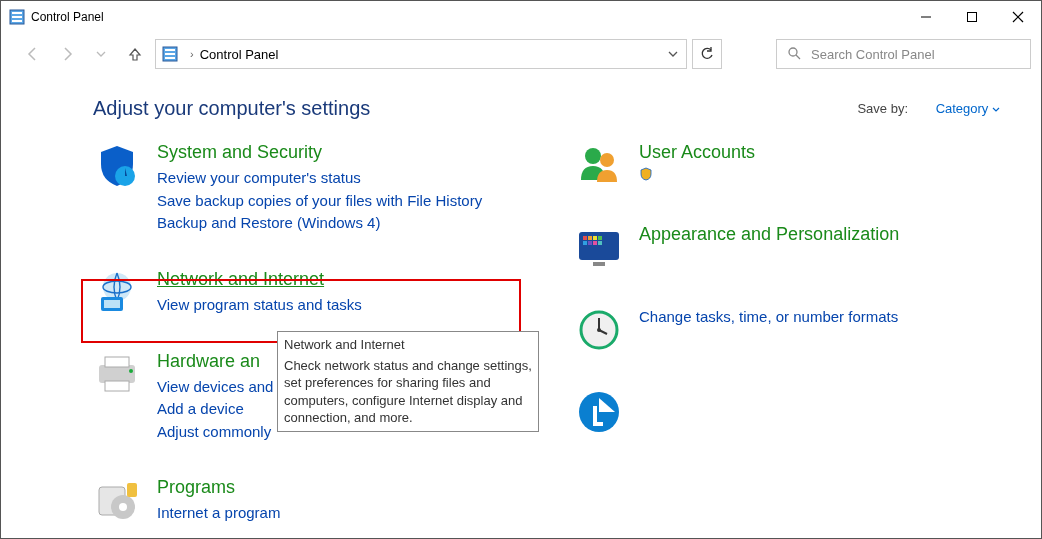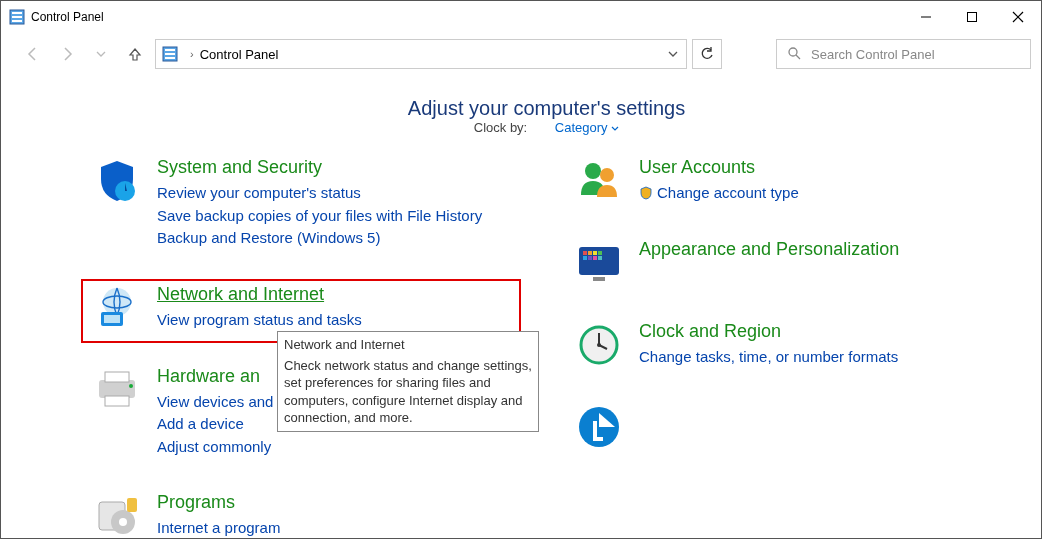--- a/index.html
+++ b/index.html
@@ -16,21 +16,21 @@
     .navbtn { width: 28px; height: 28px; display: flex; align-items: center; justify-content: center; color: #555; }
     .navbtn.disabled { color: #bbb; }
     .addrbox { flex: 1; border: 1px solid #ccc; height: 30px; display: flex; align-items: center; padding-left: 6px; font-size: 13px; position: relative; }
     .addrbox .icon { width: 16px; height: 16px; margin-right: 6px; }
     .addrbox .chev { margin: 0 6px; color: #666; font-size: 11px; }
     .addrbox .drop { margin-left: auto; width: 26px; text-align: center; color: #555; }
     .refresh { width: 30px; height: 30px; border: 1px solid #ccc; display: flex; align-items: center; justify-content: center; margin-left: -1px; }
     .searchbox { width: 255px; height: 30px; border: 1px solid #ccc; display: flex; align-items: center; padding-left: 10px; margin-left: 48px; color: #888; font-size: 13px; }
     .searchbox .sicon { margin-right: 10px; }
     
-    .heading-row { display: flex; padding: 18px 41px 12px 92px; align-items: center; flex-direction: column; }
+    .heading-row { display: flex; padding: 18px 41px 12px 92px; align-items: center; }
     .heading { font-size: 20px; color: #1a3a7a; font-weight: 400; flex: 1; }
     .viewby { font-size: 13px; color: #444; }
     .viewby .val { color: #0066cc; margin-left: 24px;}
     
     .grid { display: flex; padding: 10px 20px 20px 92px; gap: 36px; }
     .col { flex: 1; display: flex; flex-direction: column; gap: 34px; }
     .cat { display: flex; gap: 16px; position: relative; }
     .cat .icon { width: 48px; height: 48px; flex-shrink: 0; }
     .cat .body { flex: 1; min-width: 0; }
     .cat-title { font-size: 18px; color: #1a8a1a; font-weight: 400; margin-bottom: 4px; }
@@ -137,21 +137,21 @@
           <line x1="9" y1="9" x2="13" y2="13" stroke="#888" stroke-width="1.3"></line>
         </svg>
     </span>
     <span>Search Control Panel</span>
   </div>
 </div>
 
 <div class="heading-row">
   <div class="heading">Adjust your computer's settings</div>
   <div class="viewby">
-    <span>Clock by:</span>
+    <span>Save by:</span>
     <span class="val"><span>Category</span> <svg width="8" height="8" style="vertical-align:middle">
           <path d="M1 2 L4 5 L7 2" fill="none" stroke="#0066cc" stroke-width="1.2"></path>
         </svg></span>
   </div>
 </div>
 
 <div class="grid">
   <div class="col">
 
     <div class="cat">
@@ -159,21 +159,21 @@
         <svg width="48" height="48">
             <path d="M24 4 L40 10 L40 22 Q40 38 24 44 Q8 38 8 22 L8 10 Z" fill="#0a5fc9"></path>
             <circle cx="32" cy="34" r="10" fill="#1aa3e8"></circle>
             <path d="M32 26 L34 34 L32 34 Z" fill="#064a99"></path>
           </svg>
       </div>
       <div class="body">
         <div class="cat-title">System and Security</div>
         <a class="link">Review your computer's status</a>
         <a class="link">Save backup copies of your files with File History</a>
-        <a class="link">Backup and Restore (Windows 5)</a>
+        <a class="link">Backup and Restore (Windows 4)</a>
       </div>
     </div>
 
     <div class="cat">
       <div class="icon">
         <svg width="48" height="48">
             <circle cx="24" cy="18" r="14" fill="#cfe8f7"></circle>
             <ellipse cx="24" cy="18" rx="14" ry="6" fill="none" stroke="#1a6fc9" stroke-width="1.4"></ellipse>
             <path d="M24 4 Q30 18 24 32 Q18 18 24 4" fill="none" stroke="#1a6fc9" stroke-width="1.4"></path>
             <rect x="8" y="28" width="22" height="14" rx="2" fill="#1a8ae0"></rect>
@@ -229,21 +229,20 @@
             <circle cx="32" cy="18" r="7" fill="#f0a030"></circle>
             <path d="M22 40 Q22 28 32 28 Q42 28 42 40 Z" fill="#f0a030"></path>
           </svg>
       </div>
       <div class="body">
         <div class="cat-title">User Accounts</div>
         <span style="display:flex;align-items:center;gap:4px;">
           <svg width="14" height="14">
               <path d="M7 1 L12 3 L12 7 Q12 12 7 13 Q2 12 2 7 L2 3 Z" fill="#f0b020" stroke="#0a5fc9" stroke-width="0.8"></path>
             </svg>
-          <a class="link">Change account type</a>
         </span>
       </div>
     </div>
 
     <div class="cat">
       <div class="icon">
         <svg width="48" height="48">
             <rect x="4" y="8" width="40" height="28" rx="3" fill="#1a4a9a"></rect>
             <rect x="8" y="12" width="4" height="4" fill="#e05050"></rect>
             <rect x="13" y="12" width="4" height="4" fill="#f0a030"></rect>
@@ -264,21 +263,20 @@
     <div class="cat">
       <div class="icon">
         <svg width="48" height="48">
             <circle cx="24" cy="24" r="18" fill="#f0f0f0" stroke="#1aaa6a" stroke-width="3"></circle>
             <line x1="24" y1="24" x2="24" y2="12" stroke="#333" stroke-width="2"></line>
             <line x1="24" y1="24" x2="32" y2="28" stroke="#333" stroke-width="2"></line>
             <circle cx="24" cy="24" r="2" fill="#333"></circle>
           </svg>
       </div>
       <div class="body">
-        <div class="cat-title">Clock and Region</div>
         <a class="link">Change tasks, time, or number formats</a>
       </div>
     </div>
 
     <div class="cat">
       <div class="icon">
         <svg width="48" height="48">
             <circle cx="24" cy="24" r="20" fill="#0a7fd0"></circle>
             <path d="M24 10 L40 24 L24 24 Z" fill="#fff"></path>
             <path d="M20 18 L20 36 L28 36" fill="none" stroke="#fff" stroke-width="4"></path>

